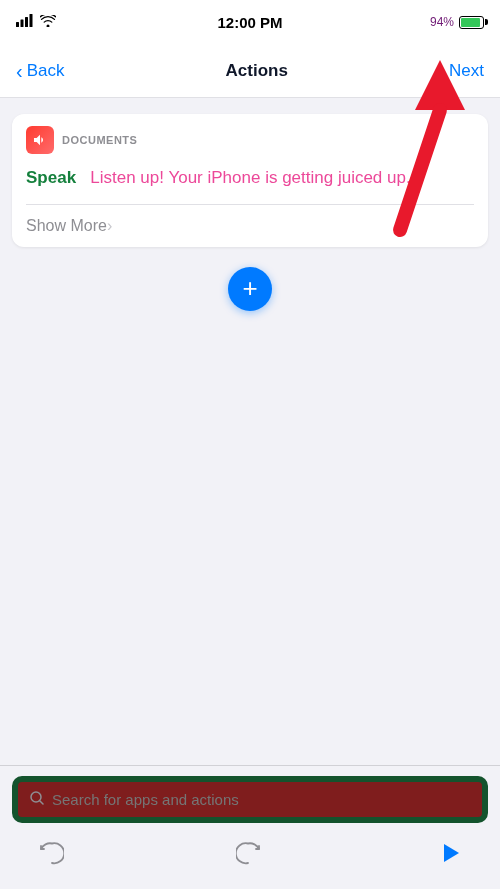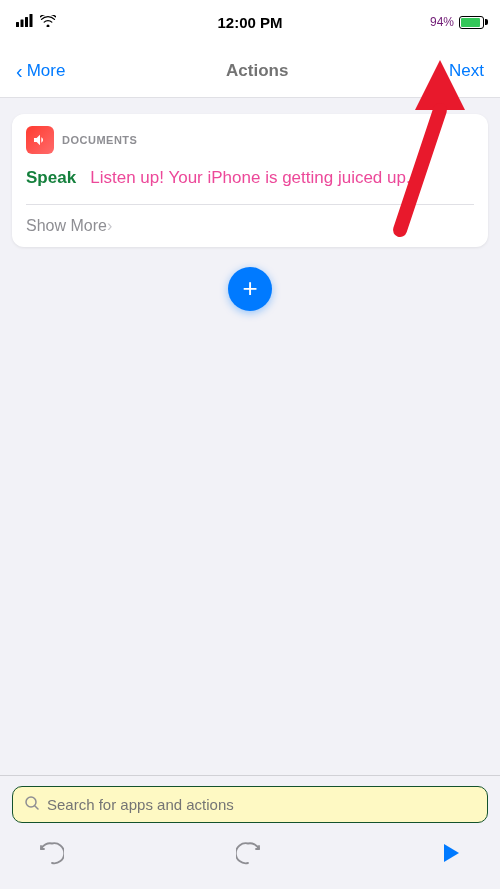--- a/index.html
+++ b/index.html
@@ -95,21 +95,21 @@
       cursor: pointer;
     }
     .nav-back-arrow {
       font-size: 20px;
       color: #007aff;
       line-height: 1;
     }
     .nav-title {
       font-size: 17px;
       font-weight: 600;
-      color: #737373;
+      color: #0f172a;
     }
     .nav-next {
       color: #007aff;
       font-size: 17px;
       font-weight: 400;
       cursor: pointer;
     }
 
     
     .main-content {
@@ -219,27 +219,27 @@
       position: absolute;
       bottom: 0;
       left: 0;
       right: 0;
       background: #f2f2f7;
       border-top: 1px solid #d1d1d6;
       padding: 10px 12px;
     }
 
     .search-bar {
-      background: #fef9c3;
+      background: #7f1d1d;
       border-radius: 10px;
       display: flex;
       align-items: center;
       padding: 9px 12px;
       gap: 8px;
-      border: 1px solid #14532d;
+      border: 6px solid #14532d;
     }
     .search-icon-wrap {
       color: #8e8e93;
       font-size: 15px;
     }
     .search-input-field {
       font-size: 15px;
       color: #8e8e93;
       flex: 1;
       background: transparent;
@@ -308,21 +308,21 @@
     <span class="battery-text">94%</span>
     <div class="battery-icon">
       <div class="battery-fill"></div>
     </div>
   </div>
 </div>
 
 <div class="nav-bar">
   <div class="nav-back">
     <span class="nav-back-arrow">‹</span>
-    <span>More</span>
+    <span>Back</span>
   </div>
   <span class="nav-title">Actions</span>
   <span class="nav-next">Next</span>
 </div>
 
 <div class="arrow-overlay">
   <svg width="160" height="200" viewBox="0 0 160 200" fill="none" xmlns="http://www.w3.org/2000/svg">
 
     <defs>
       <marker id="arrowhead" markerWidth="10" markerHeight="7" refX="3" refY="3.5" orient="auto">

